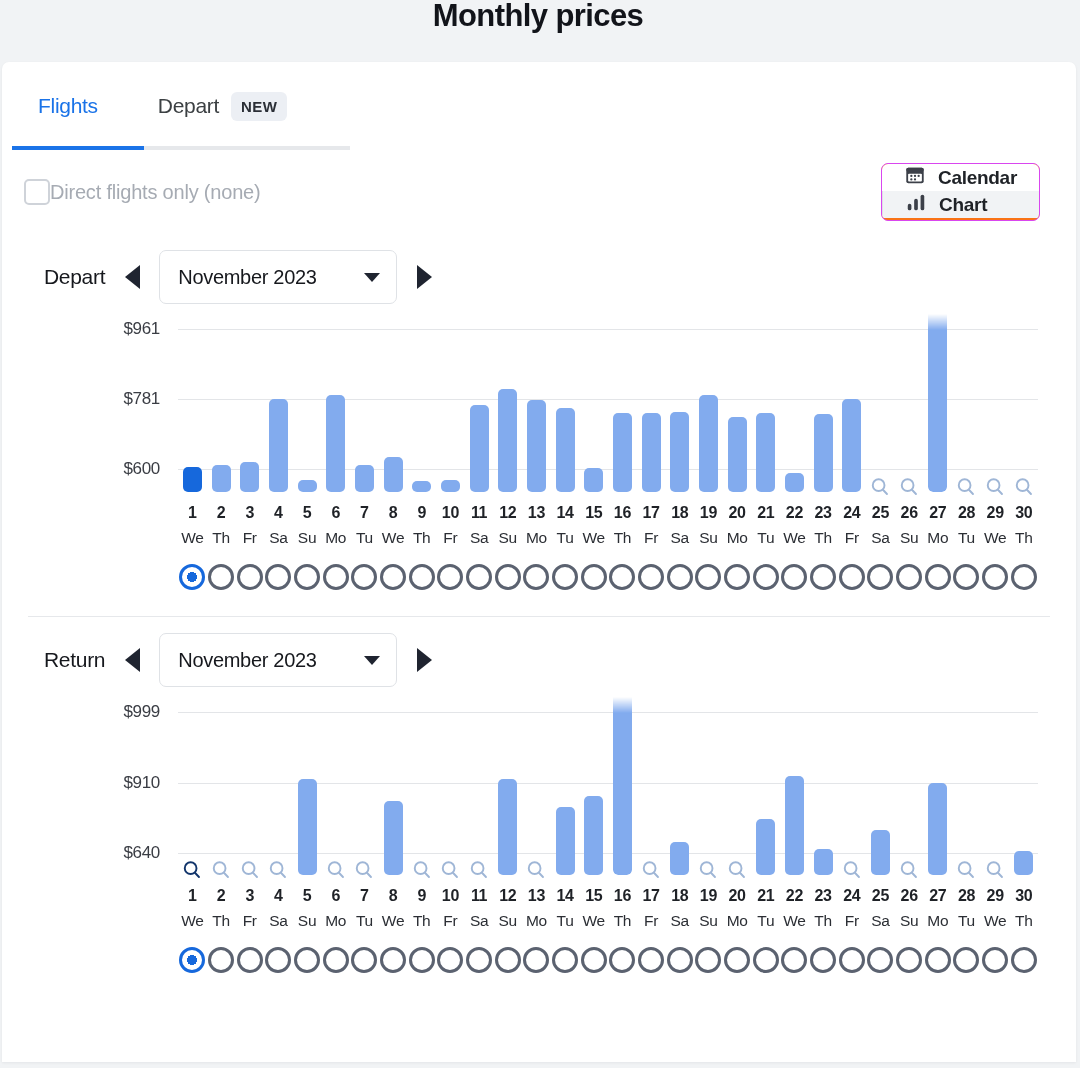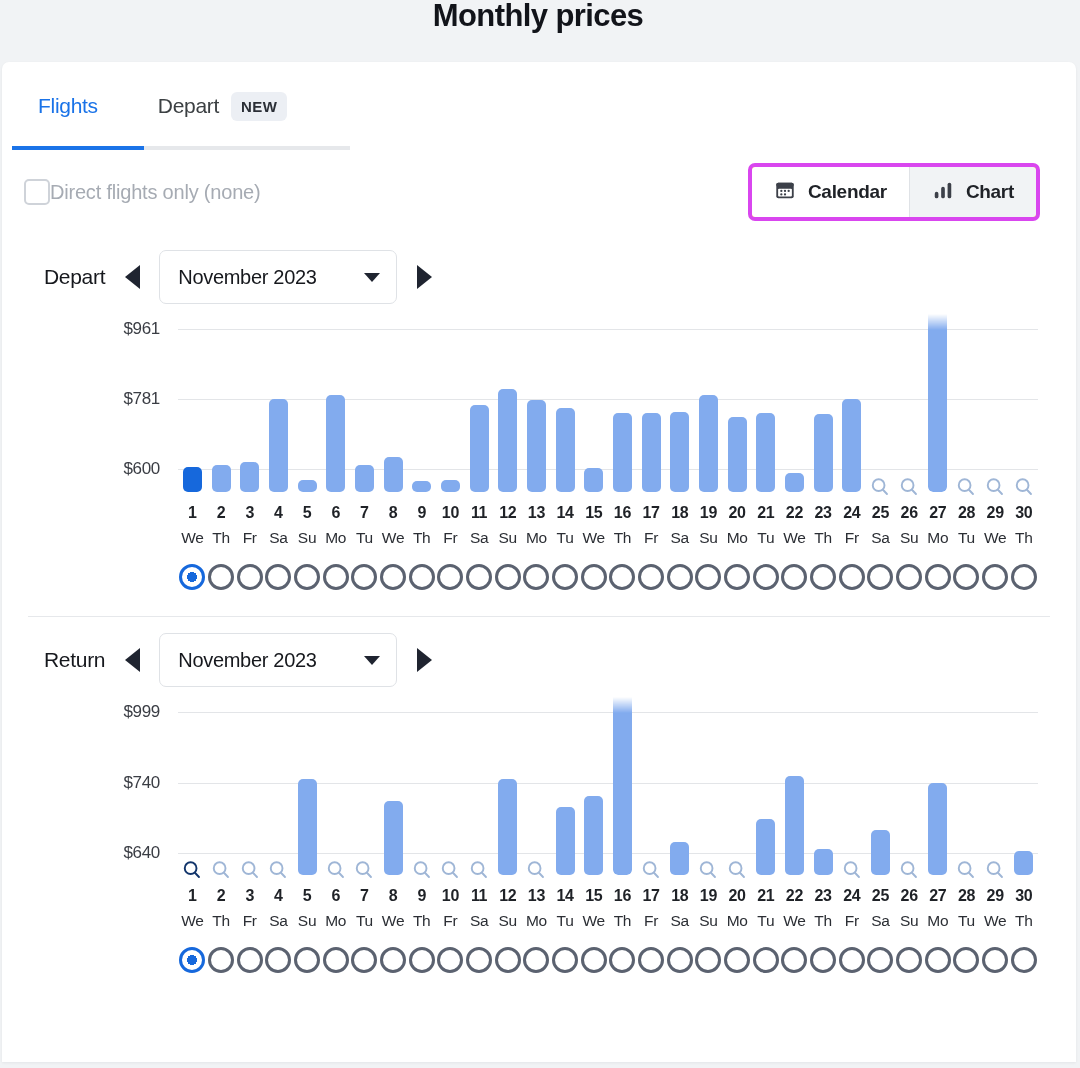--- a/index.html
+++ b/index.html
@@ -67,22 +67,22 @@
     padding: 0 36px 0 22px;
   }
   .direct-only { display: flex; align-items: center; gap: 0; }
   .checkbox {
     width: 26px; height: 26px; border: 2px solid #cfd3d9; border-radius: 5px;
     background: #fff;
   }
   .direct-label { font-size: 20px; color: #a6abb3; letter-spacing: -0.2px; }
 
   .view-toggle {
-    display: flex; border: 4px solid #d946ef; border-radius: 7px; overflow: hidden;
-    background: #f97316; height: 58px;
+    display: flex; border: 1px solid #d946ef; border-radius: 7px; overflow: hidden;
+    background: #f97316; height: 58px; flex-direction: column;
   }
   .view-btn {
     display: flex; align-items: center; gap: 12px;
     padding: 0 22px; font-size: 19px; font-weight: 700; color: #1f2227;
     letter-spacing: -0.3px; cursor: pointer; background: #fff;
   }
   .view-btn.active { background: #f1f3f5; }
   .view-btn + .view-btn { border-left: 1px solid #dfe2e6; }
 
   
@@ -588,21 +588,21 @@
           <span class="caret"></span>
         </span>
         <span class="arrow-btn">
             <span class="tri tri-right"></span>
           </span>
       </div>
 
       <div class="chart-area">
         <div class="y-labels">
             <div class="y-label" style="top: 150.352px;">$640</div>
-            <div class="y-label" style="top: 79.5057px;">$740</div>
+            <div class="y-label" style="top: 79.5057px;">$910</div>
             <div class="y-label" style="top: 9px;">$999</div>
           </div>
         <div class="plot">
           <div class="gridlines">
               <div class="gridline" style="top: 150.352px;"></div>
               <div class="gridline" style="top: 79.5057px;"></div>
               <div class="gridline" style="top: 9.05263px;"></div>
             </div>
           <div class="bars">
               <div class="bar-slot">

